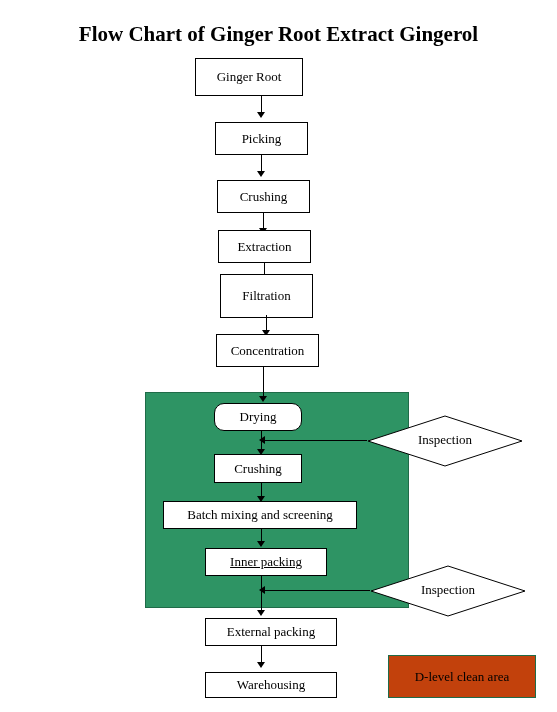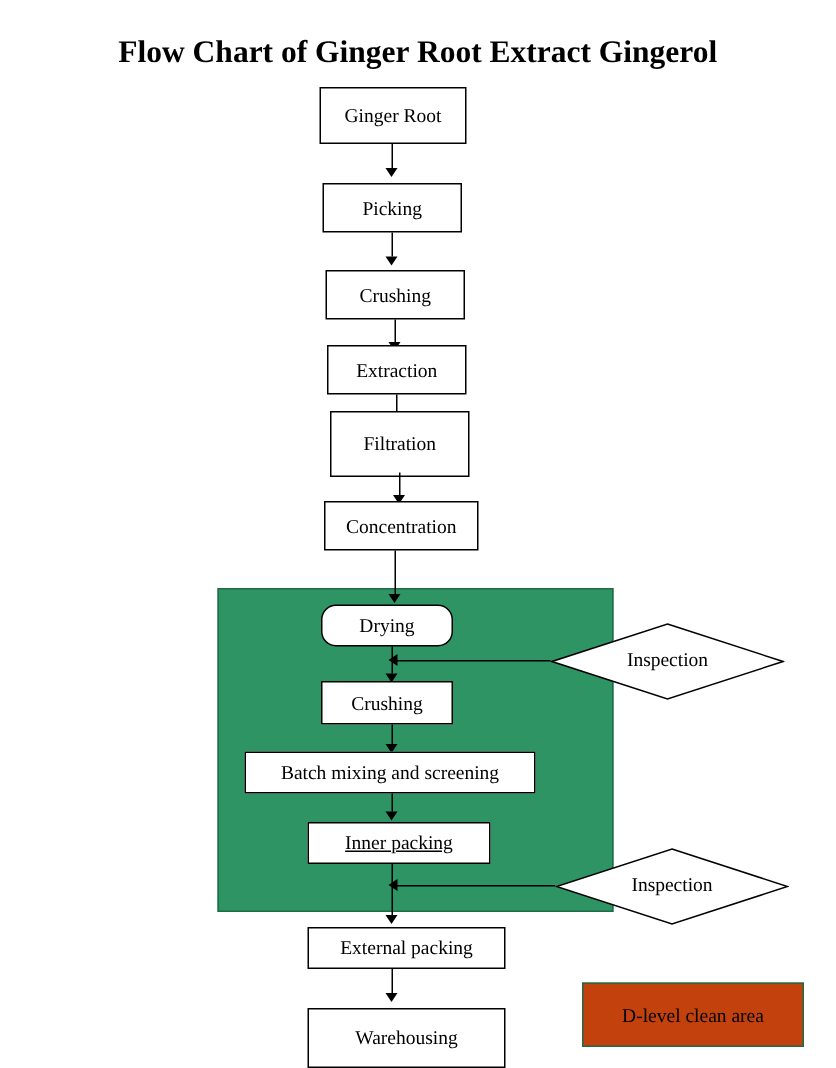--- a/index.html
+++ b/index.html
@@ -93,21 +93,21 @@
 </style>
 </head>
 <body>
 
 <div id="page">
 
   <div id="title">Flow Chart of Ginger Root Extract Gingerol</div>
 
   <div class="green-zone" style="left:145px; top:392px; width:262px; height:214px;"></div>
 
-  <div class="node" style="left:213px; top:58px; width:98px; height:38px;">Ginger Root</div>
+  <div class="node" style="left:195px; top:58px; width:108px; height:38px;">Ginger Root</div>
   <div class="arrow arrow-v" style="left:261px; top:96px; height:16px;"></div>
   <div class="arrowhead-down" style="left:257px; top:112px;"></div>
 
   <div class="node" style="left:215px; top:122px; width:93px; height:33px;">Picking</div>
   <div class="arrow arrow-v" style="left:261px; top:155px; height:16px;"></div>
   <div class="arrowhead-down" style="left:257px; top:171px;"></div>
 
   <div class="node" style="left:217px; top:180px; width:93px; height:33px;">Crushing</div>
   <div class="arrow arrow-v" style="left:263px; top:213px; height:15px;"></div>
   <div class="arrowhead-down" style="left:259px; top:228px;"></div>
@@ -157,17 +157,17 @@
     <svg width="156" height="52" viewBox="0 0 156 52">
       <polygon points="78,1 155,26 78,51 1,26" fill="#ffffff" stroke="#000000" stroke-width="1"></polygon>
     </svg>
     <div class="diamond-label" style="top:17px;">Inspection</div>
   </div>
 
   <div class="node" style="left:205px; top:618px; width:132px; height:28px;">External packing</div>
   <div class="arrow arrow-v" style="left:261px; top:646px; height:16px;"></div>
   <div class="arrowhead-down" style="left:257px; top:662px;"></div>
 
-  <div class="node" style="left:205px; top:672px; width:132px; height:40px;">Warehousing</div>
+  <div class="node" style="left:205px; top:672px; width:132px; height:26px;">Warehousing</div>
 
   <div class="legend-box" style="left:388px; top:655px; width:148px; height:43px;">D-level clean area</div>
 
 </div>
 
 </body></html>

